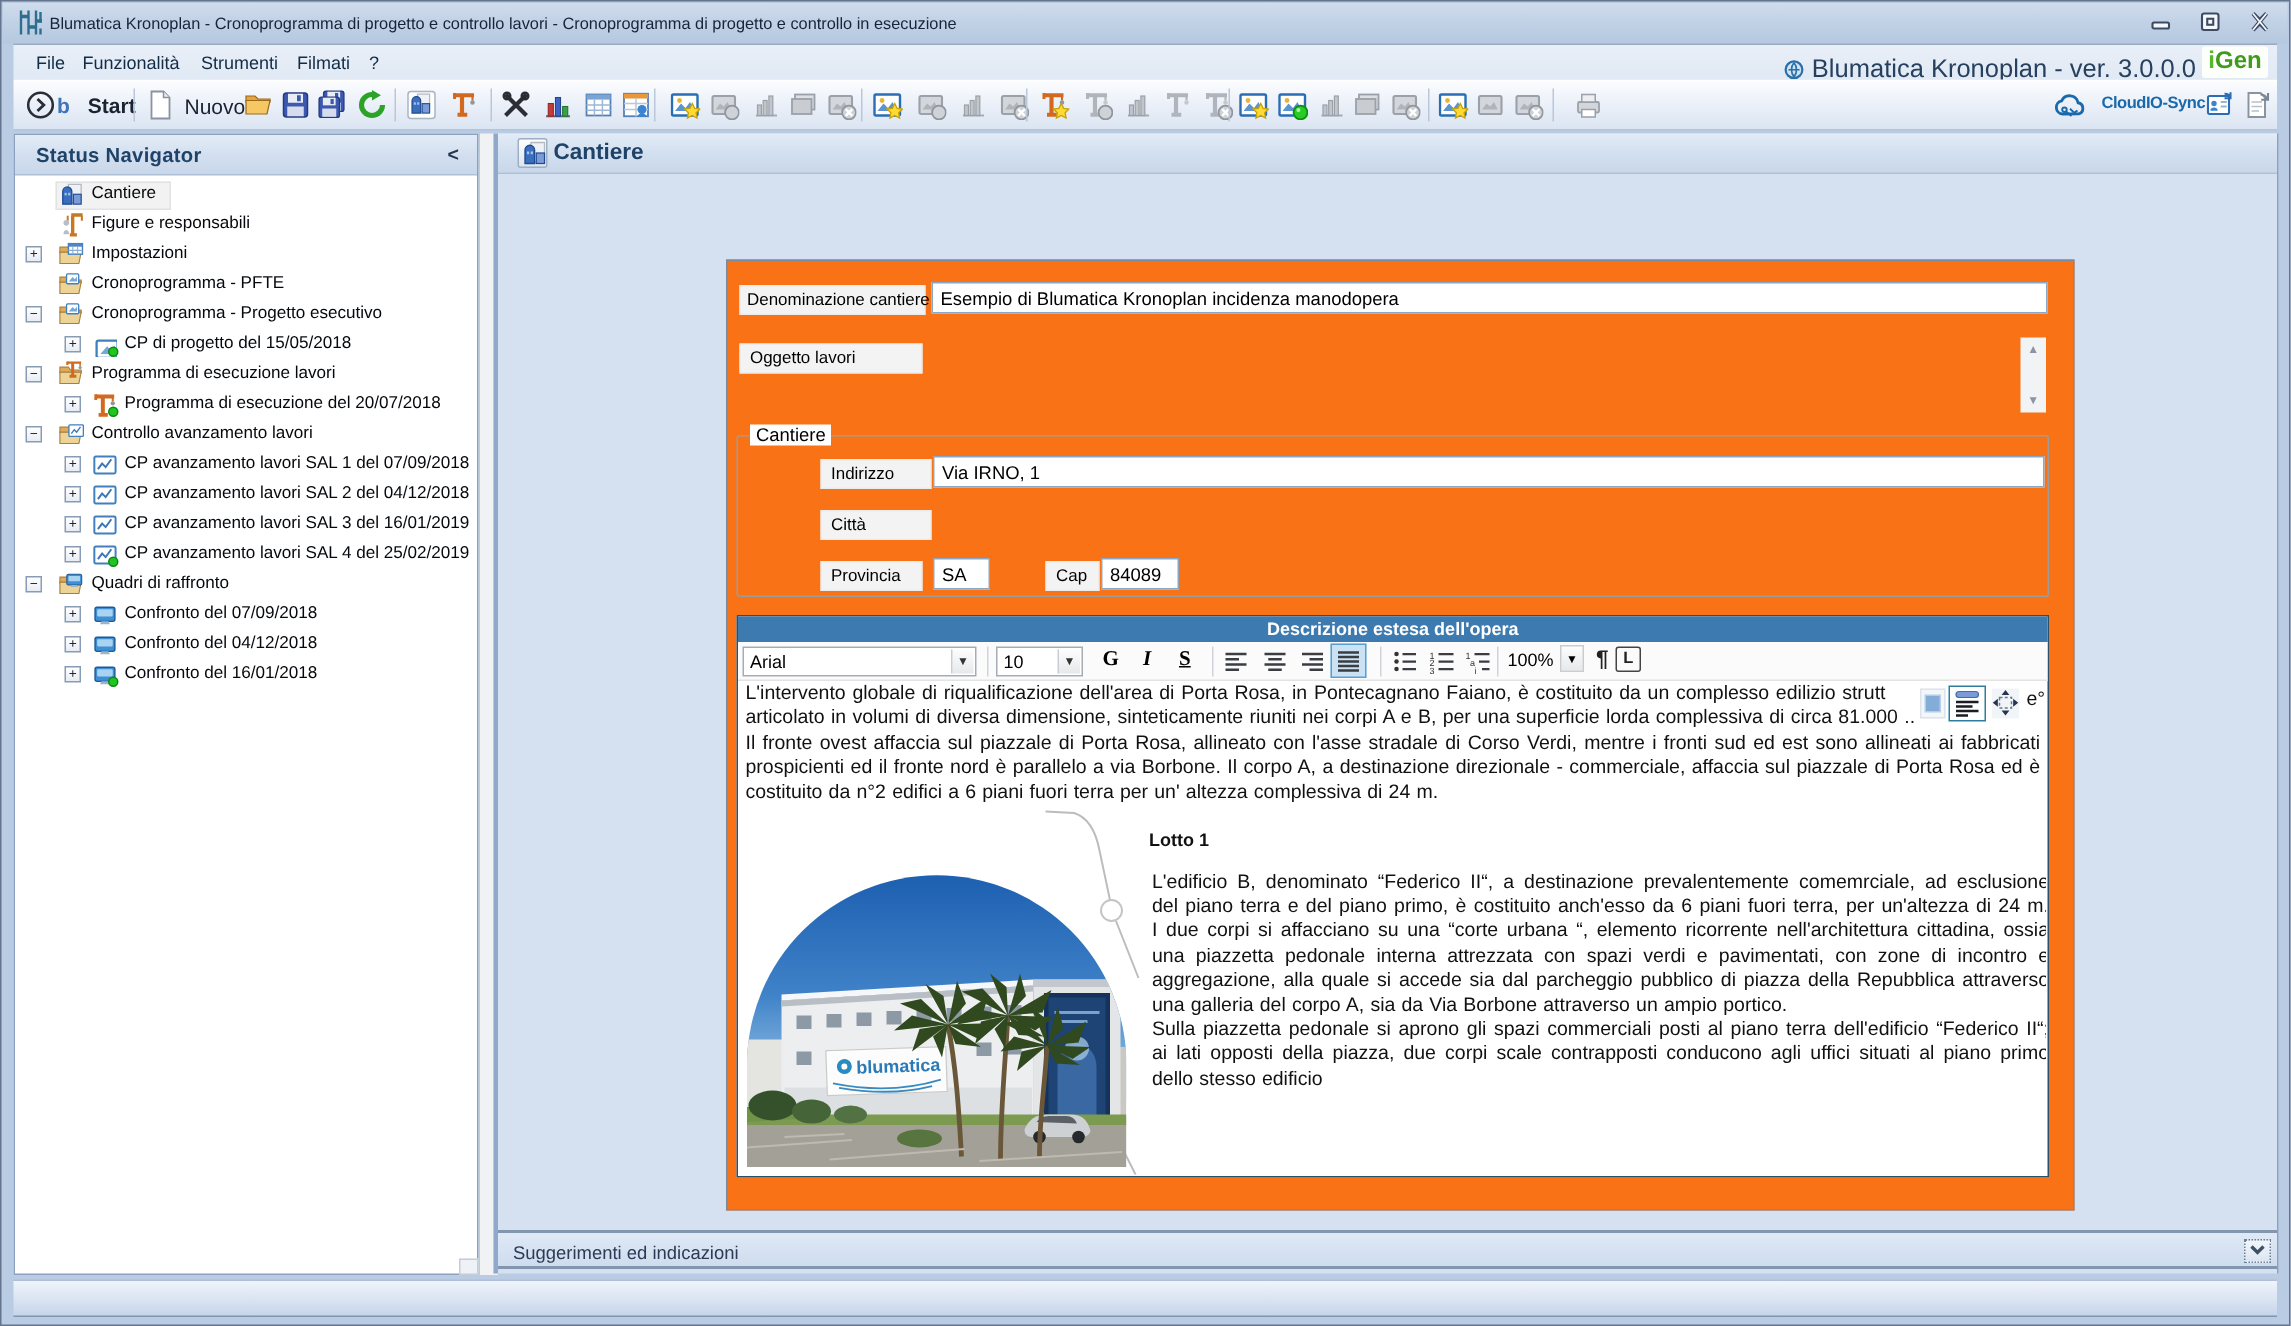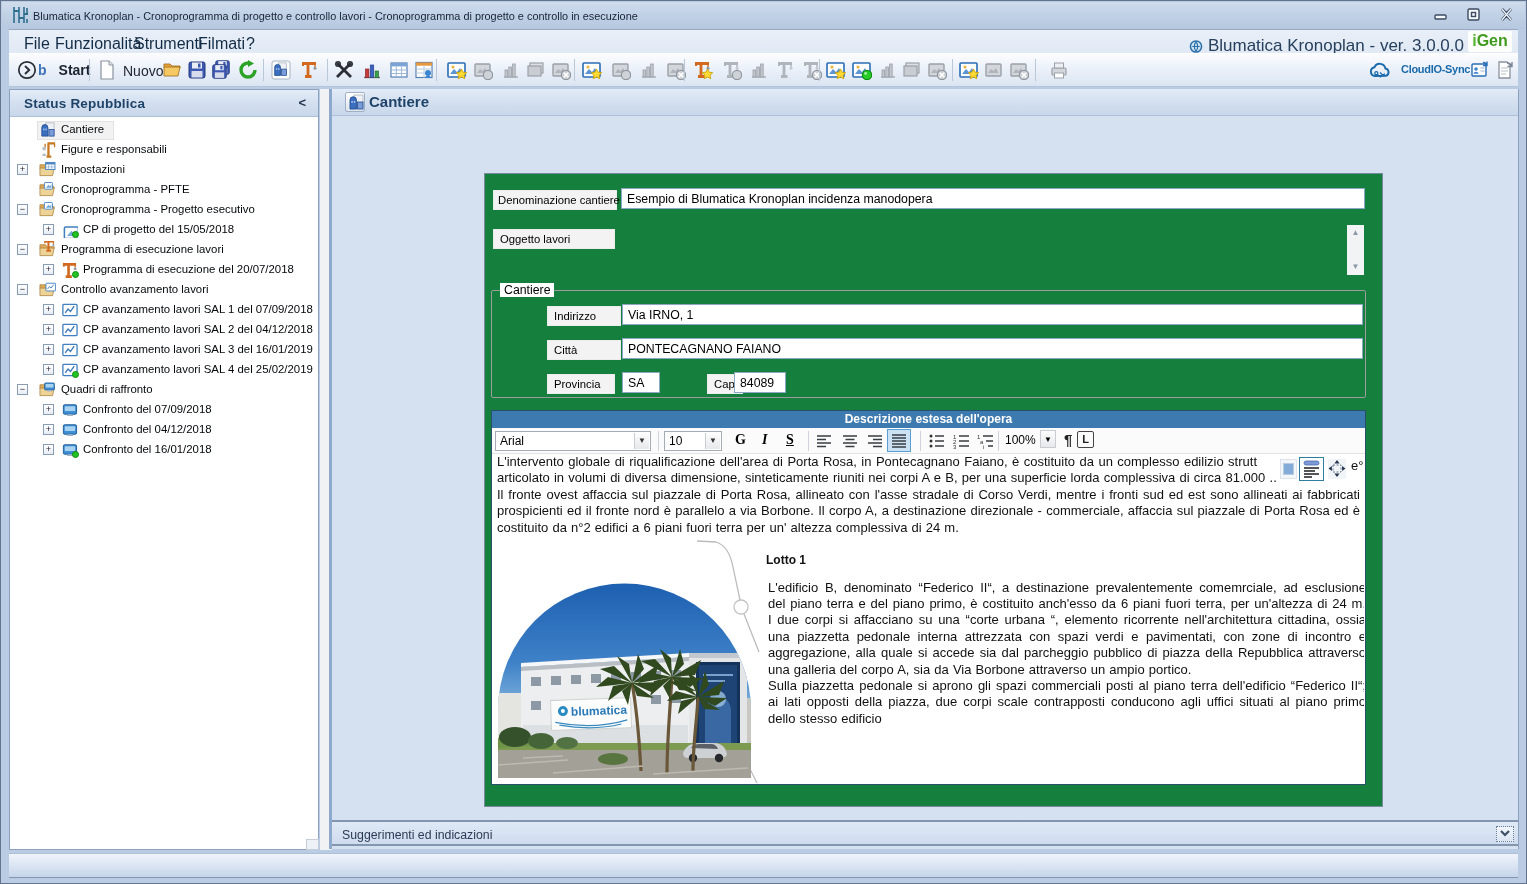--- a/index.html
+++ b/index.html
@@ -8,21 +8,21 @@
 .abs { position:absolute; }
 
 #titlebar { position:absolute; left:1px; right:1px; top:1px; height:27px;
   background:linear-gradient(#cfdcec, #c2d2e6 45%, #b6c8df); }
 #titleicon { position:absolute; left:10px; top:4px; width:17px; height:18px; }
 #titletext { position:absolute; left:31px; top:8px; font-size:10.9px; color:#17243a; }
 .winbtn { position:absolute; top:5px; width:17px; height:15px; color:#2a3a52; font-weight:bold; }
 
 #menubar { position:absolute; left:8px; right:8px; top:28px; height:24px;
   background:linear-gradient(#e9eff8,#e0e9f4); border-top:1px solid #98a9c0; }
-.menuitem { position:absolute; top:5px; font-size:16px; color:#132c46; }
+.menuitem { position:absolute; top:5px; font-size:12px; color:#132c46; }
 #verinfo { position:absolute; top:6px; right:54px; font-size:17px; color:#27405e; }
 #genlogo { position:absolute; top:1px; right:6px; width:44px; height:21px; background:#fdfffa;
   border-radius:2px; color:#3f9a1e; font-weight:bold; font-size:16px; text-align:center; line-height:20px; }
 
 #toolbar { position:absolute; left:8px; right:8px; top:52px; height:34px;
   background:linear-gradient(#fbfcfe,#e9eff8 55%,#dbe5f2); border-top:1px solid #fff; border-bottom:1px solid #b4c4d9; }
 .tsep { position:absolute; top:5px; width:1px; height:22px; background:#b9c7d9; }
 .ticon { position:absolute; top:6px; width:20px; height:20px; }
 
 #leftpanel { position:absolute; left:8px; top:88px; width:310px; height:761px; background:#fff; border:1px solid #8ba1bd; }
@@ -36,21 +36,21 @@
   font-size:9px; line-height:10.5px; text-align:center; color:#223; font-family:"Liberation Mono",monospace; }
 .ticon16 { position:absolute; top:0; width:17px; height:17px; }
 .gdot { position:absolute; width:7px; height:7px; border-radius:50%; background:#21c421; border:1px solid #0d8a0d; }
 
 #main { position:absolute; left:328px; top:88px; width:1190px; height:760px; background:#d5e0f0; border-right:1px solid #8ba1bd; border-left:3px solid #8fa9cd; }
 #mainhead { position:absolute; left:0; top:0; right:0; height:27px; }
 #mainhead b { position:absolute; left:37px; top:4px; font-size:15px; color:#1f4368; }
 #mainheadicon { position:absolute; left:13px; top:3px; width:20px; height:20px; background:linear-gradient(#fff,#dde4ec);
   border:1px solid #9eb0c6; border-radius:2px; }
 
-#form { position:absolute; left:152px; top:84px; width:899px; height:634px; background:#15803d; border:1px solid #7a8a9e; }
+#form { position:absolute; left:152px; top:84px; width:899px; height:634px; background:#f97316; border:1px solid #7a8a9e; }
 .flabel { position:absolute; height:20px; white-space:nowrap; font-size:11.3px; color:#000; background:#f3f3f3; border:1px solid #ececec; padding:3px 6px 0 6px; }
 .finput { position:absolute; background:#fff; border:1px solid #8aa8c6; font-size:12.3px; color:#000; padding:3px 0 0 5px; white-space:nowrap; overflow:hidden; }
 #grpcant { position:absolute; left:6px; top:116px; width:875px; height:108px; border:1px solid #9c9c9c; border-radius:2px; }
 #grpcant .legend { position:absolute; left:8px; top:-8px; background:#fff; padding:0 4px; font-size:12.3px; color:#000; }
 
 #desc { position:absolute; left:6px; top:236px; width:875px; height:375px; border:1px solid #28506b; background:#fff; }
 #deschead { position:absolute; left:0; top:0; right:0; height:17px; background:#3d7ab0; color:#fff; font-size:12px;
   font-weight:bold; text-align:center; line-height:17px; }
 #edtbar { position:absolute; left:0; top:17px; right:0; height:26px; background:#fbfbfb; border-bottom:1px solid #e3e3e3; }
 .ebtn { position:absolute; top:3px; height:20px; }
@@ -403,21 +403,21 @@
 <span class="abs" style="left:1392px; top:9px; font-size:11px; font-weight:bold; color:#1a6aab; letter-spacing:-0.3px;">CloudIO-Sync</span>
 <svg class="ticon" style="left:1461px;" viewBox="0 0 20 20">
         <use href="#s-vcard"></use>
       </svg>
 <svg class="ticon" style="left:1486px;" viewBox="0 0 20 20">
         <use href="#s-pagesync"></use>
       </svg>
 </div>
 <div id="leftpanel">
   <div id="lphead" class="panelhead">
-        <b>Status Repubblica</b>
+        <b>Status Navigator</b>
         <span class="coll">&lt;</span>
       </div>
   <div class="trow" style="left:0; top:31px; width:100%;">
         <span class="abs" style="left:27px; top:0; width:77px; height:19px; background:#f2f2f2; border:1px solid #e2e2e2;"></span>
         <svg class="ticon16" style="left:29px;" viewBox="0 0 18 18">
           <use href="#s-cantiere"></use>
         </svg>
         <span class="lbl" style="left:51px;">Cantiere</span>
       </div>
   <div class="trow" style="left:0; top:51px; width:100%;">
@@ -572,24 +572,23 @@
     <div class="flabel" style="left:8px; top:55px; width:122px;">Oggetto lavori</div>
     <div class="abs" style="left:862px; top:51px; width:17px; height:50px; background:#f2f3f5;">
       <div class="abs" style="top:0; left:0; right:0; height:16px; text-align:center; font-size:8px; color:#8a96a5; line-height:15px;">▲</div>
       <div class="abs" style="bottom:0; left:0; right:0; height:16px; text-align:center; font-size:8px; color:#8a96a5; line-height:15px;">▼</div>
     </div>
     <div id="grpcant">
       <div class="legend">Cantiere</div>
       <div class="flabel" style="left:55px; top:15px; width:74px;">Indirizzo</div>
       <div class="finput" style="left:130px; top:13px; width:741px; height:21px;">Via IRNO, 1</div>
       <div class="flabel" style="left:55px; top:49px; width:74px;">Città</div>
-      <div class="finput" style="left:130px; top:47px; width:741px; height:21px;">PONTECAGNANO FAIANO</div>
       <div class="flabel" style="left:55px; top:83px; width:68px;">Provincia</div>
       <div class="finput" style="left:130px; top:81px; width:38px; height:21px;">SA</div>
-      <div class="flabel" style="left:215px; top:83px; width:36px;">Cap</div>
+      <div class="flabel" style="left:205px; top:83px; width:36px;">Cap</div>
       <div class="finput" style="left:242px; top:81px; width:52px; height:21px;">84089</div>
     </div>
     <div id="desc">
       <div id="deschead">Descrizione estesa dell'opera</div>
       <div id="edtbar">
         <div class="ebtn edrop" style="left:3px; width:156px;">Arial<span class="earr">▼</span></div>
         <div class="abs" style="left:166px; top:3px; width:1px; height:20px; background:#d0d4d9;"></div>
         <div class="ebtn edrop" style="left:172px; width:58px;">10<span class="earr">▼</span></div>
         <span class="ebtn abs" style="left:243px; top:4px; font-weight:bold; font-size:14px; font-family:'Liberation Serif',serif;">G</span>
         <span class="ebtn abs" style="left:270px; top:4px; font-style:italic; font-weight:bold; font-size:14px; font-family:'Liberation Serif',serif;">I</span>

